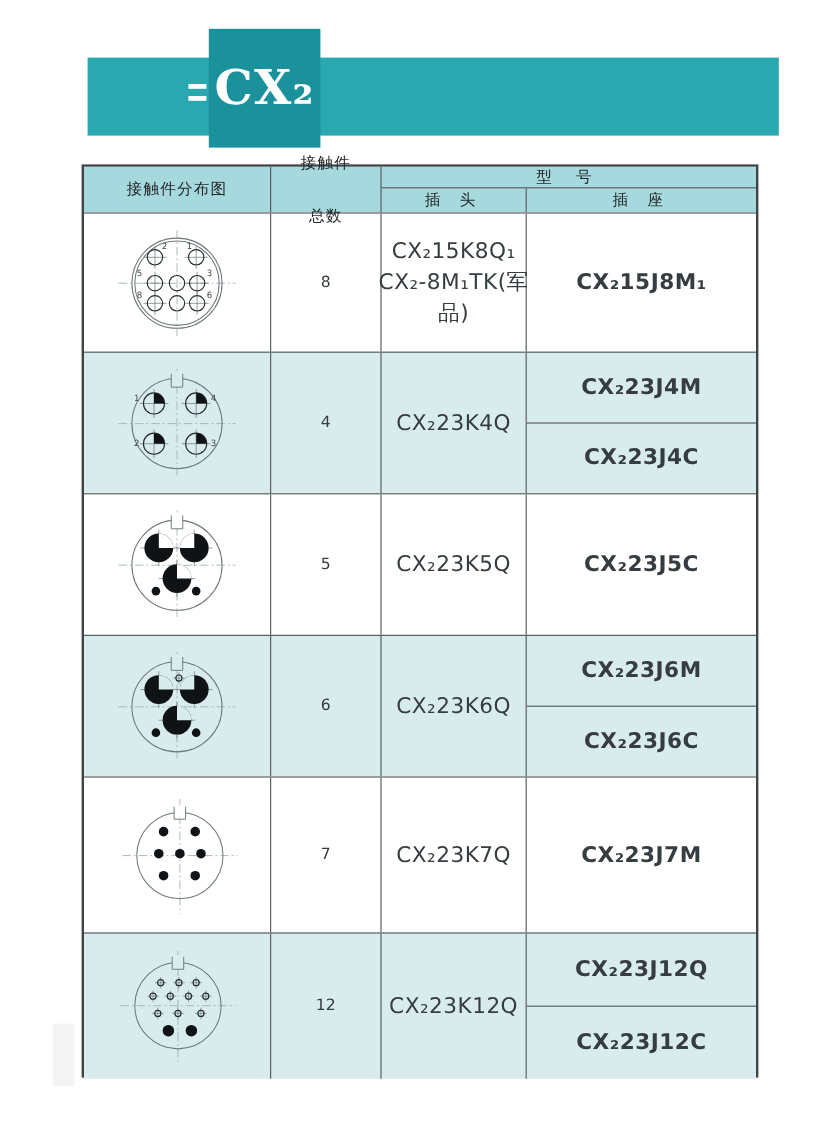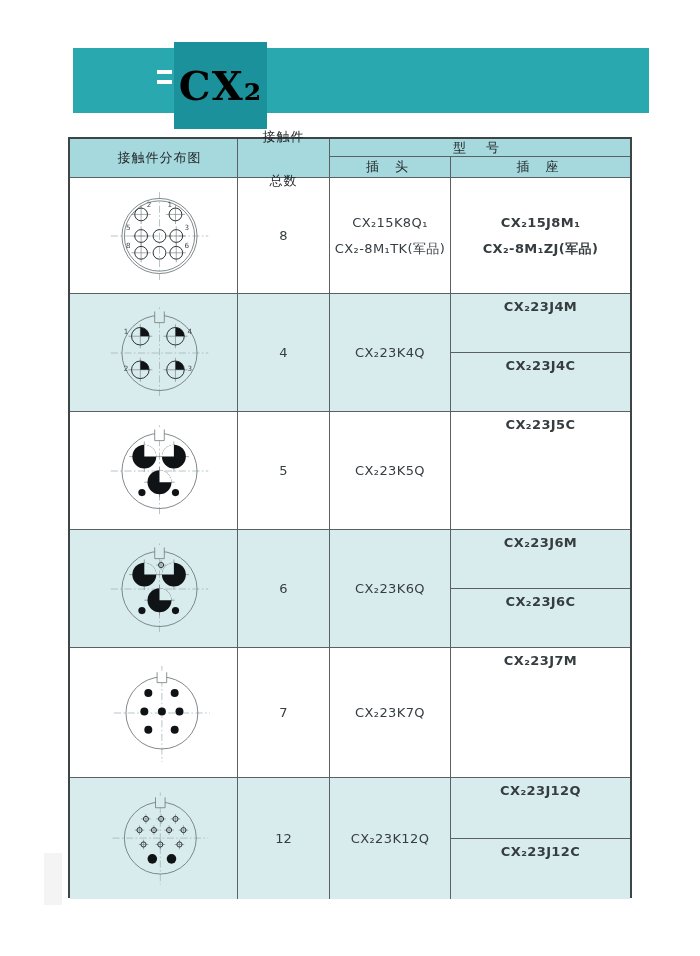--- a/index.html
+++ b/index.html
@@ -5,57 +5,57 @@
   :root{
     --band:#29a8af; --box:#1b929b; --hdr:#a6d9dd; --alt:#d9eced;
     --line:#5a6163; --outer:#3f4547; --ink:#363d40;
   }
   *{margin:0;padding:0;box-sizing:border-box;}
   body{background:#fff;font-family:"DejaVu Sans","Liberation Sans",sans-serif;}
   .page{position:relative;width:700px;height:956px;background:#ffffff;overflow:hidden;}
 
   
   .band{position:absolute;left:73px;top:48px;width:576px;height:65px;background:var(--band);}
-  .series-box{position:absolute;left:174px;top:42px;width:93px;height:87px;background:var(--box);
-    display:flex;align-items:center;justify-content:center;color:#000000;
+  .series-box{position:absolute;left:174px;top:24px;width:93px;height:99px;background:var(--box);
+    display:flex;align-items:center;justify-content:center;color:#ffffff;
     font-family:"DejaVu Serif","Liberation Serif",serif;font-weight:bold;font-size:40px;letter-spacing:1px;}
   .band-title{position:absolute;left:282px;top:48px;height:65px;display:flex;align-items:center;
     color:#ffffff;font-weight:bold;font-size:27px;letter-spacing:3px;}
   .eq-mark{position:absolute;left:157px;width:15px;height:4px;background:#ffffff;}
   .eq-1{top:70px;} .eq-2{top:80px;}
   .side-mark{position:absolute;left:44px;top:853px;width:18px;height:52px;background:#f4f4f4;}
 
   
   .tbl{position:absolute;left:68px;top:137px;width:564px;height:761px;
     border:2px solid var(--outer);background:#fff;display:flex;flex-direction:column;}
   .row{display:flex;width:100%;}
   .row + .row{border-top:1px solid var(--line);}
   .cell{position:relative;}
-  .c1{width:156px;border-right:1px solid var(--line);display:flex;align-items:center;justify-content:center;margin-left:12px;}
+  .c1{width:156px;border-right:1px solid var(--line);display:flex;align-items:center;justify-content:center;}
   .c2{width:92px;border-right:1px solid var(--line);display:flex;align-items:center;justify-content:center;gap:27px;}
   .c3{width:121px;border-right:1px solid var(--line);display:flex;flex-direction:column;align-items:center;justify-content:center;}
   .c4{flex:1;display:flex;flex-direction:column;font-weight:bold;}
   .row-white{background:#ffffff;}
   .row-teal{background:var(--alt);}
 
   
   .thead{height:38px;background:var(--hdr);color:#23282b;font-size:13px;}
   .thead .c1,.thead .c2{letter-spacing:1px;}
   .th-contacts{flex-direction:column;line-height:17px;}
   .th-models{flex:1;display:flex;flex-direction:column;}
   .th-group{height:18px;border-bottom:1px solid var(--line);display:flex;align-items:center;justify-content:center;letter-spacing:8px;}
   .th-split{flex:1;display:flex;}
   .th-plug{width:121px;border-right:1px solid var(--line);display:flex;align-items:center;justify-content:center;letter-spacing:6px;}
   .th-socket{flex:1;display:flex;align-items:center;justify-content:center;letter-spacing:6px;}
 
   
   .r1{height:116px;} .r2{height:118px;} .r3{height:118px;} .r4{height:118px;} .r5{height:130px;} .r6{flex:1;}
   .count{font-size:13px;color:var(--ink);}
-  .model{font-size:13px;color:var(--ink);letter-spacing:.4px;line-height:26px;text-align:center;}
-  .sock-sub{flex:1;display:flex;align-items:flex-start;justify-content:center;}
+  .model{font-size:18px;color:var(--ink);letter-spacing:.4px;line-height:26px;text-align:center;}
+  .sock-sub{flex:1;display:flex;align-items:center;justify-content:center;}
   .sock-sub + .sock-sub{border-top:1px solid var(--line);}
   .sock-single{flex:1;display:flex;flex-direction:column;align-items:center;justify-content:center;}
 
   
   svg{display:block;}
   .ln-cross{stroke:#9db0b2;stroke-width:.9;stroke-dasharray:9 3 2 3;fill:none;}
   .ln-circle{stroke:#6e787b;stroke-width:1.1;fill:none;}
   .pin-outline{stroke:#242c2e;stroke-width:1.2;fill:none;}
   .pin-cross{stroke:#75807f;stroke-width:.8;}
   .fill-black{fill:#0f1315;}
@@ -152,21 +152,20 @@
         </svg>
       </div>
       <div class="cell c2 count">8</div>
       <div class="cell c3">
         <div class="model">CX₂15K8Q₁</div>
         <div class="model">CX₂-8M₁TK(军品)</div>
       </div>
       <div class="cell c4">
         <div class="sock-single">
           <div class="model">CX₂15J8M₁</div>
-          <div class="model">CX₂-8M₁ZJ(军品)</div>
         </div>
       </div>
     </div>
 
     <div class="row r2 row-teal">
       <div class="cell c1">
         <svg width="194" height="118" viewBox="0 0 194 118">
           <g>
             <line class="ln-cross" x1="36" y1="59" x2="158" y2="59"></line>
             <line class="ln-cross" x1="97" y1="2" x2="97" y2="116"></line>

